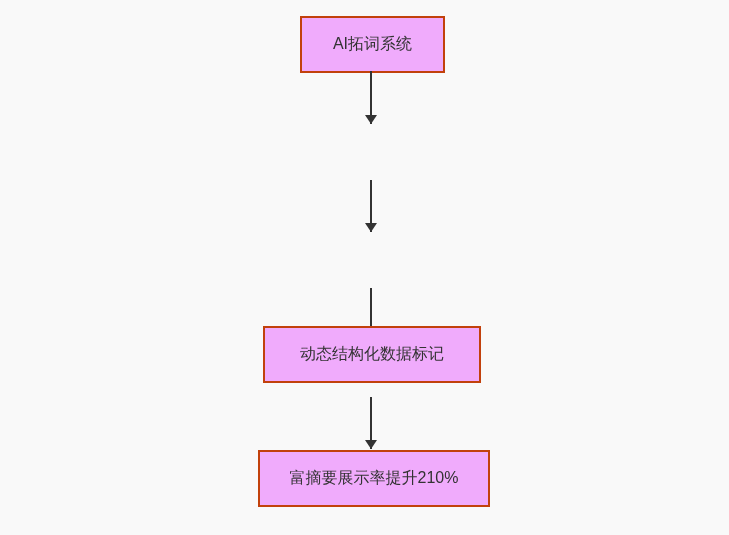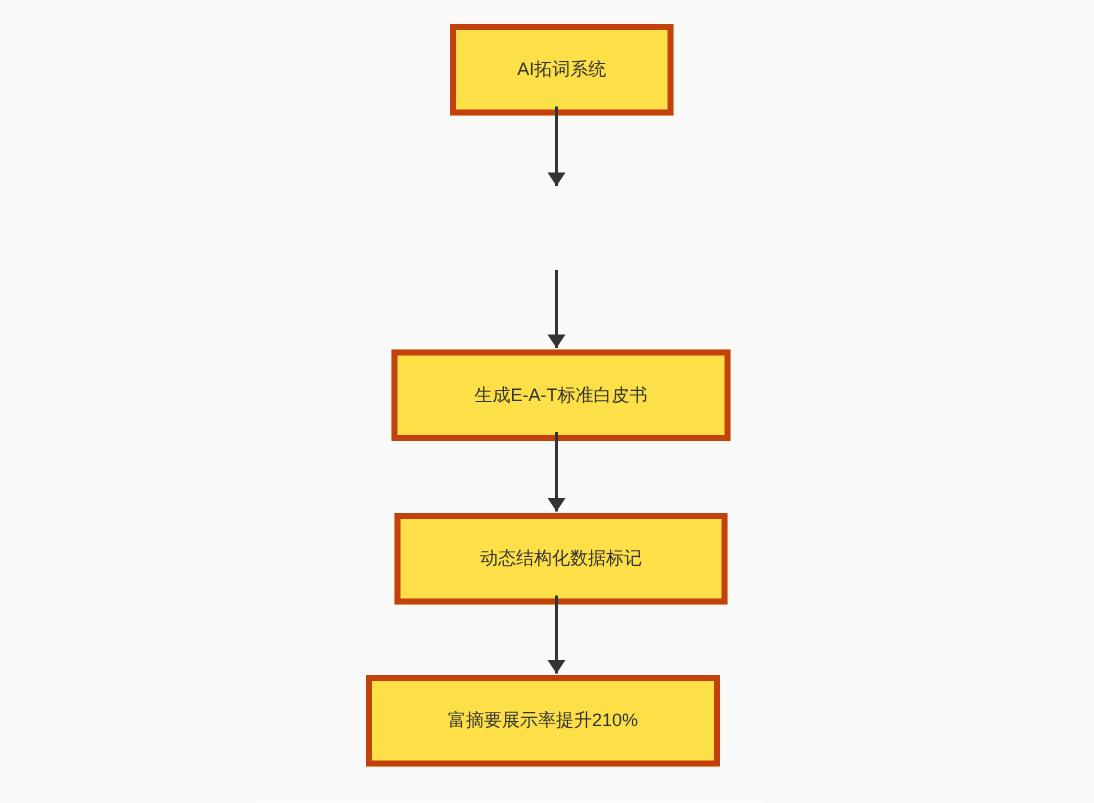--- a/index.html
+++ b/index.html
@@ -10,37 +10,37 @@
   .canvas {
     position: relative;
     width: 729px;
     height: 535px;
     background: #f9f9f9;
     overflow: hidden;
   }
   .node {
     position: absolute;
     height: 53px;
-    background: #fde047;
-    border: 4px solid #c2410c;
+    background: #f0abfc;
+    border: 2px solid #c2410c;
     display: flex;
     align-items: center;
     justify-content: center;
-    font-size: 12px;
+    font-size: 16px;
     color: #333333;
     box-sizing: content-box;
   }
   .node .label {
     white-space: nowrap;
   }
   .node1 { left: 300px; top: 16px;  width: 141px; }
   .node2 { left: 275px; top: 125px; width: 188px; }
   .node3 { left: 261px; top: 233px; width: 218px; }
-  .node4 { left: 263px; top: 342px; width: 214px; }
-  .node5 { left: 244px; top: 450px; width: 228px; justify-content: center; }
+  .node4 { left: 263px; top: 326px; width: 214px; }
+  .node5 { left: 258px; top: 450px; width: 228px; justify-content: center; }
 
   .arrow {
     position: absolute;
     left: 364px;          
     width: 14px;
   }
   .arrow .line {
     position: absolute;
     left: 6px;
     top: 0;
@@ -76,23 +76,20 @@
     <span class="line"></span>
     <span class="head"></span>
   </div>
 
 
   <div class="arrow arrow2">
     <span class="line"></span>
     <span class="head"></span>
   </div>
 
-  <div class="node node3">
-    <span class="label">生成E-A-T标准白皮书</span>
-  </div>
 
   <div class="arrow arrow3">
     <span class="line"></span>
     <span class="head"></span>
   </div>
 
   <div class="node node4">
     <span class="label">动态结构化数据标记</span>
   </div>
 

